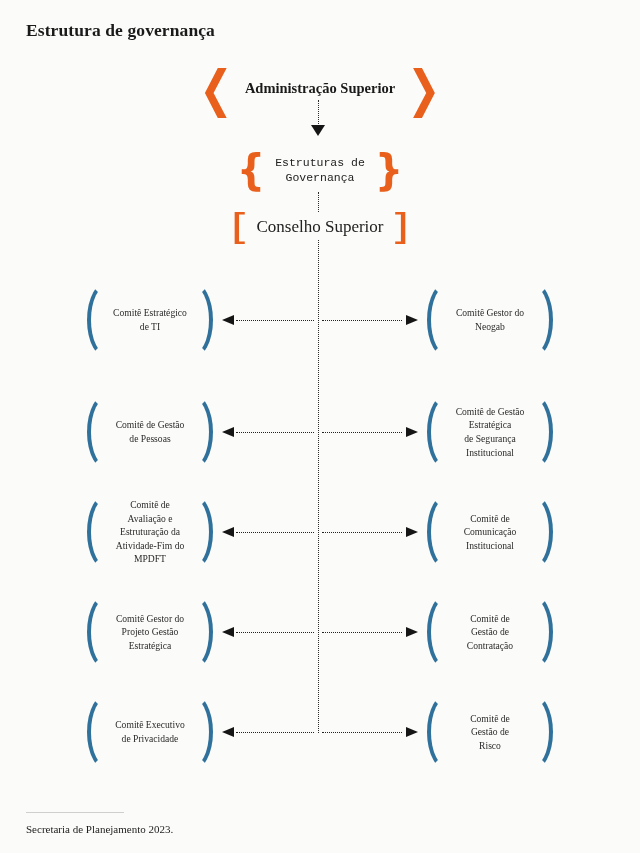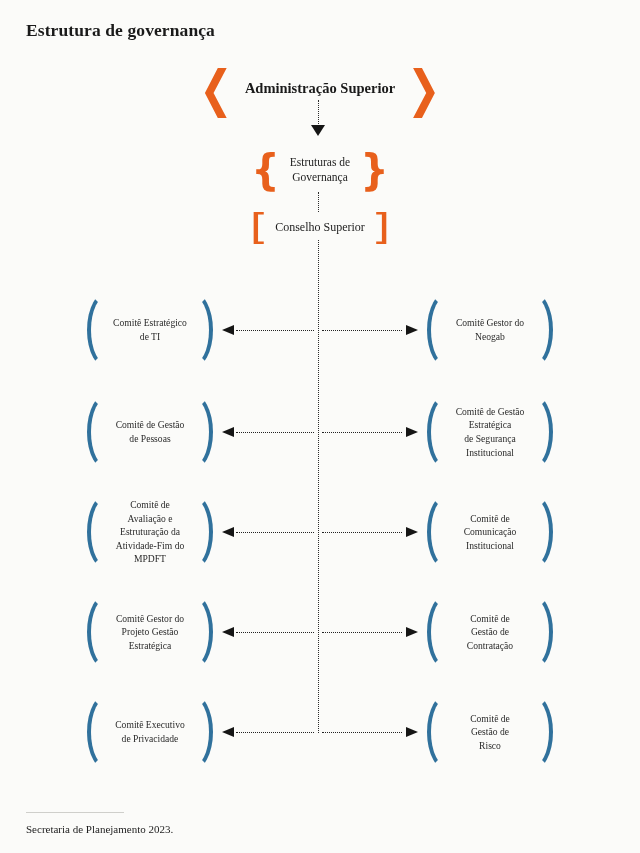--- a/index.html
+++ b/index.html
@@ -53,34 +53,35 @@
     display:flex;align-items:center;justify-content:center;gap:10px;
   }
   .brace{
     color:#e8601c;font-size:40px;line-height:1;font-weight:bold;
     font-family:"DejaVu Sans",sans-serif;
     display:inline-block;transform:scaleY(1.05);
   }
   .node-brace-label{
     font-size:11.5px;line-height:1.32;text-align:center;color:#222;
     white-space:pre-line;
+    font-family:Liberation Mono, monospace;
   }
 
   
   .node-bracket{
     position:absolute;left:0;top:209px;width:640px;
     display:flex;align-items:center;justify-content:center;gap:9px;
   }
   .sqbr{
     color:#e8601c;font-size:36px;line-height:1;font-weight:400;
     font-family:"DejaVu Sans",sans-serif;
     display:inline-block;transform:scaleY(1.0) scaleX(1.35);
   }
   .node-bracket-label{
-    font-size:12px;color:#222;white-space:nowrap;
+    font-size:17px;color:#222;white-space:nowrap;
   }
 
   
   .row{position:absolute;left:0;width:640px;height:96px;}
 
   .paren-node{
     position:absolute;top:0;width:150px;height:96px;
     display:flex;align-items:center;justify-content:center;
   }
   .paren-node.left{left:75px;}
@@ -171,21 +172,21 @@
 Governança</span>
     <span class="brace">}</span>
   </div>
 
   <div class="node-bracket">
     <span class="sqbr">[</span>
     <span class="node-bracket-label">Conselho Superior</span>
     <span class="sqbr">]</span>
   </div>
 
-  <div class="row" style="top:282px;">
+  <div class="row" style="top:272px;">
     <div class="conn" style="left:0;width:640px;">
       <div class="conn-line l"></div>
       <div class="conn-line r"></div>
       <div class="arrow-l"></div>
       <div class="arrow-r"></div>
     </div>
     <div class="paren-node left">
       <span class="paren-arc open"></span>
       <span class="paren-label">Comitê Estratégico
 de TI</span>

